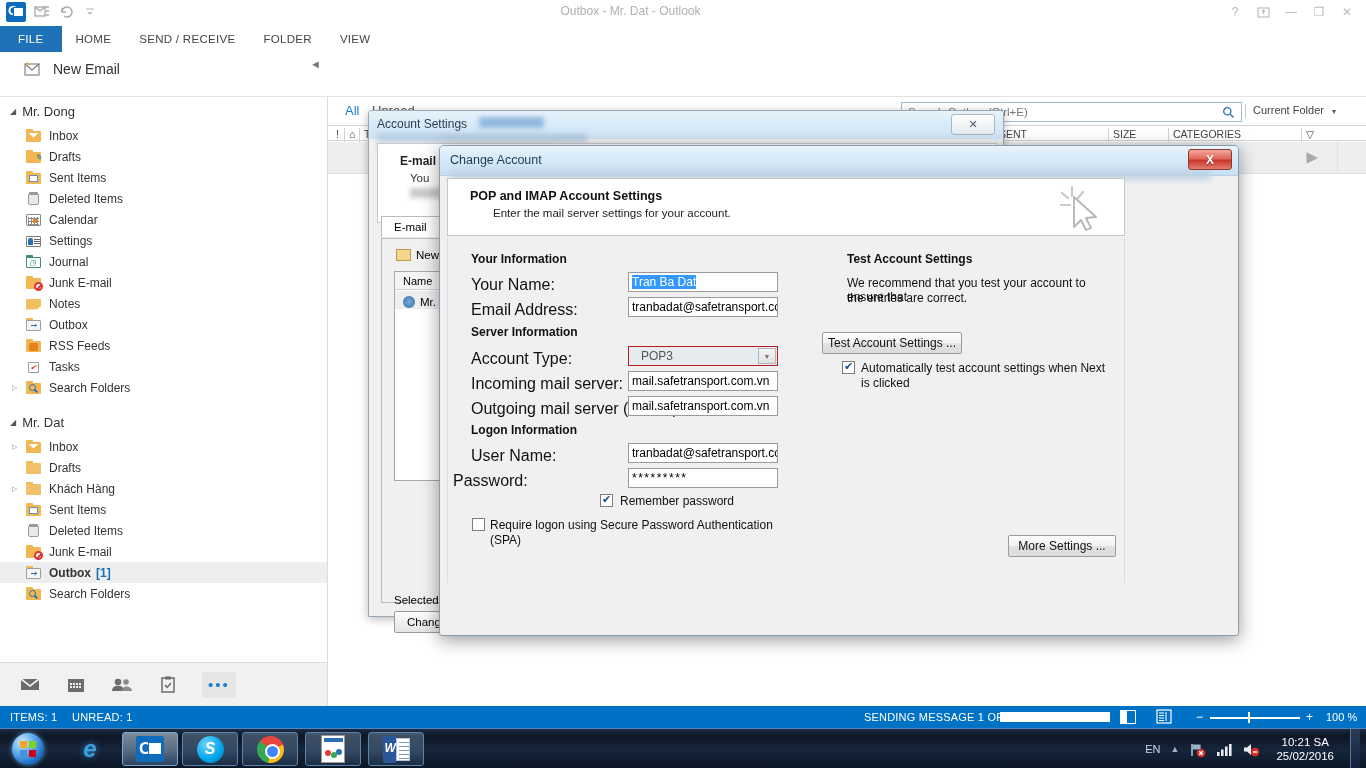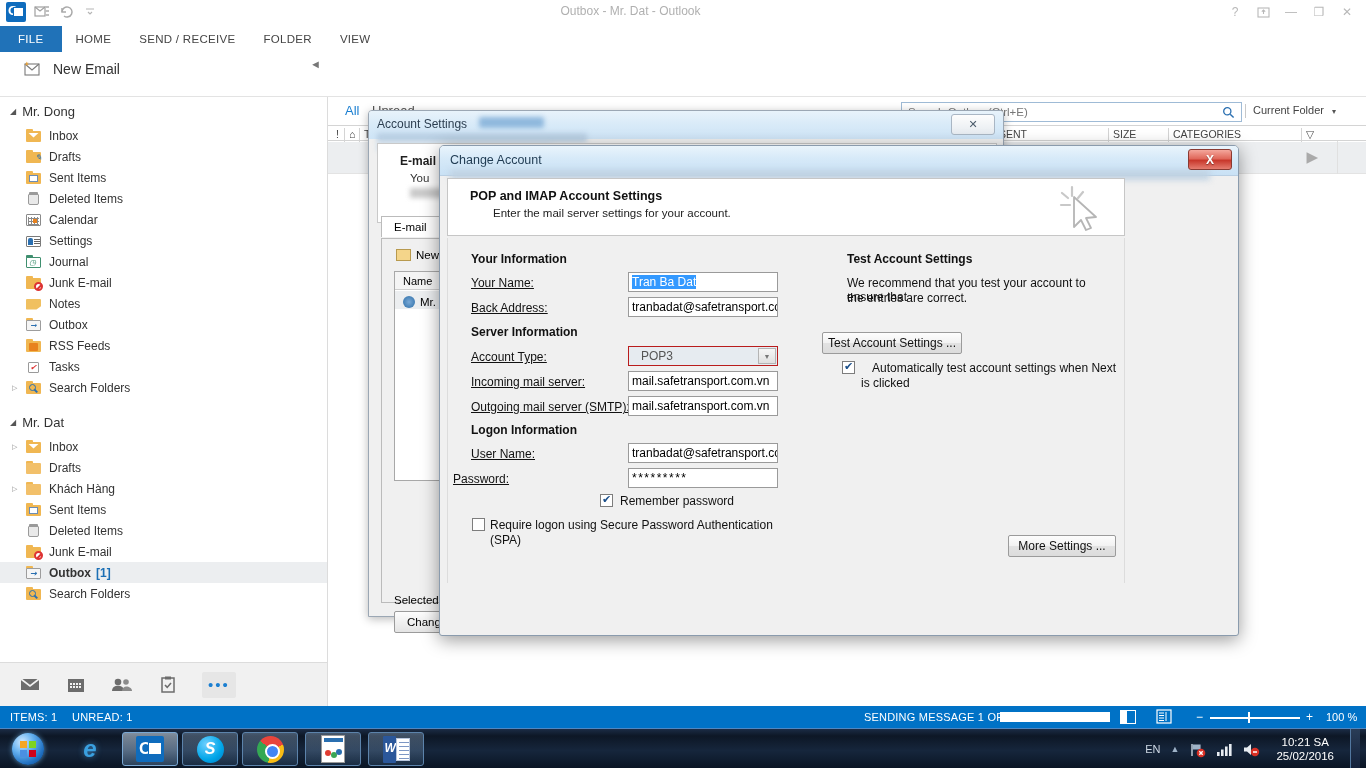--- a/index.html
+++ b/index.html
@@ -156,21 +156,21 @@
 
   .dlg .hdrpanel { position:absolute; left:7px; top:32px; width:678px; height:58px; background:#fff; border:1px solid #c6c6c6; }
   .dlg .hdr-t { position:absolute; left:22px; top:10px; font-size:12.5px; font-weight:bold; color:#111; }
   .dlg .hdr-s { position:absolute; left:45px; top:28px; font-size:11.5px; color:#222; }
   .cursor-art { position:absolute; right:18px; top:4px; width:48px; height:50px; }
 
   .dlg .content { position:absolute; left:7px; top:92px; width:678px; height:345px; background:#f0f0f0; border-left:1px solid #dcdcdc; border-right:1px solid #dcdcdc; }
   .dlg .footer { position:absolute; left:7px; top:437px; width:678px; height:47px; background:#f0f0f0; border-top:1px solid #cfcfcf; }
 
   .grp { position:absolute; font-size:12px; font-weight:bold; color:#111; }
-  .lbl { position:absolute; font-size:12px; color:#111;text-decoration:underline; }
+  .lbl { position:absolute; font-size:16px; color:#111; }
   .fld { position:absolute; height:20px; background:#fff; border:1px solid #9a9a9a; font-size:12px; padding:2px 3px; overflow:hidden; white-space:nowrap; }
   .fld.dis { background:#e6ebf0; color:#555; border:1px solid #b91c1c;padding-left:12px; }
   .fld .selected-text { background:#3399ff; color:#fff; }
   .fld .pw { letter-spacing:1.5px; font-size:12px; }
   .dd-arrow { position:absolute; right:1px; top:1px; width:18px; height:16px; background:linear-gradient(180deg,#f6f6f6,#e0e0e0); border:1px solid #b4b4b4; display:flex; align-items:center; justify-content:center; font-size:7px; color:#777; }
 
   .cbx { position:absolute; width:13px; height:13px; border:1px solid #7d7d7d; background:#fff; }
   .cbx.checked::after { content:"✔"; position:absolute; left:1px; top:-2px; font-size:11px; color:#1b4f8a; }
 
   .btn { position:absolute; background:linear-gradient(180deg,#fdfdfd 0%,#f2f2f2 48%,#e2e2e2 52%,#dcdcdc 100%);
@@ -621,21 +621,21 @@
       </span>
     </div>
 
     <div class="content">
 
       <div class="grp" style="left:23px; top:14px;">Your Information</div>
 
       <div class="lbl" style="left:23px; top:38px;">Your Name:</div>
       <div class="fld" style="left:180px; top:34px; width:150px;"><span class="selected-text">Tran Ba Dat</span></div>
 
-      <div class="lbl" style="left:23px; top:63px;">Back Address:</div>
+      <div class="lbl" style="left:23px; top:63px;">Email Address:</div>
       <div class="fld" style="left:180px; top:59px; width:150px;"><span>tranbadat@safetransport.com.vn</span></div>
 
       <div class="grp" style="left:23px; top:87px;">Server Information</div>
 
       <div class="lbl" style="left:23px; top:112px;">Account Type:</div>
       <div class="fld dis" style="left:180px; top:108px; width:150px;">
         <span>POP3</span>
         <span class="dd-arrow">▼</span>
       </div>
 
@@ -660,21 +660,21 @@
       <div class="txt" style="left:42px; top:280px;">Require logon using Secure Password Authentication</div>
       <div class="txt" style="left:42px; top:295px;">(SPA)</div>
 
       <div class="grp" style="left:399px; top:14px;">Test Account Settings</div>
       <div class="txt" style="left:399px; top:38px;">We recommend that you test your account to ensure that</div>
       <div class="txt" style="left:399px; top:53px;">the entries are correct.</div>
 
       <div class="btn" style="left:374px; top:94px; width:140px; height:22px;">Test Account Settings ...</div>
 
       <div class="cbx checked" style="left:394px; top:123px;"></div>
-      <div class="txt" style="left:413px; top:123px;margin-left:11px;">Automatically test account settings when Next</div>
+      <div class="txt" style="left:413px; top:123px;">Automatically test account settings when Next</div>
       <div class="txt" style="left:413px; top:138px;">is clicked</div>
 
       <div class="btn" style="left:560px; top:297px; width:108px; height:22px;">More Settings ...</div>
     </div>
 
   </div>
 
   <div class="statusbar">
     <span class="sb-l">ITEMS: 1</span>
     <span class="sb-l" style="left:72px;">UNREAD: 1</span>

